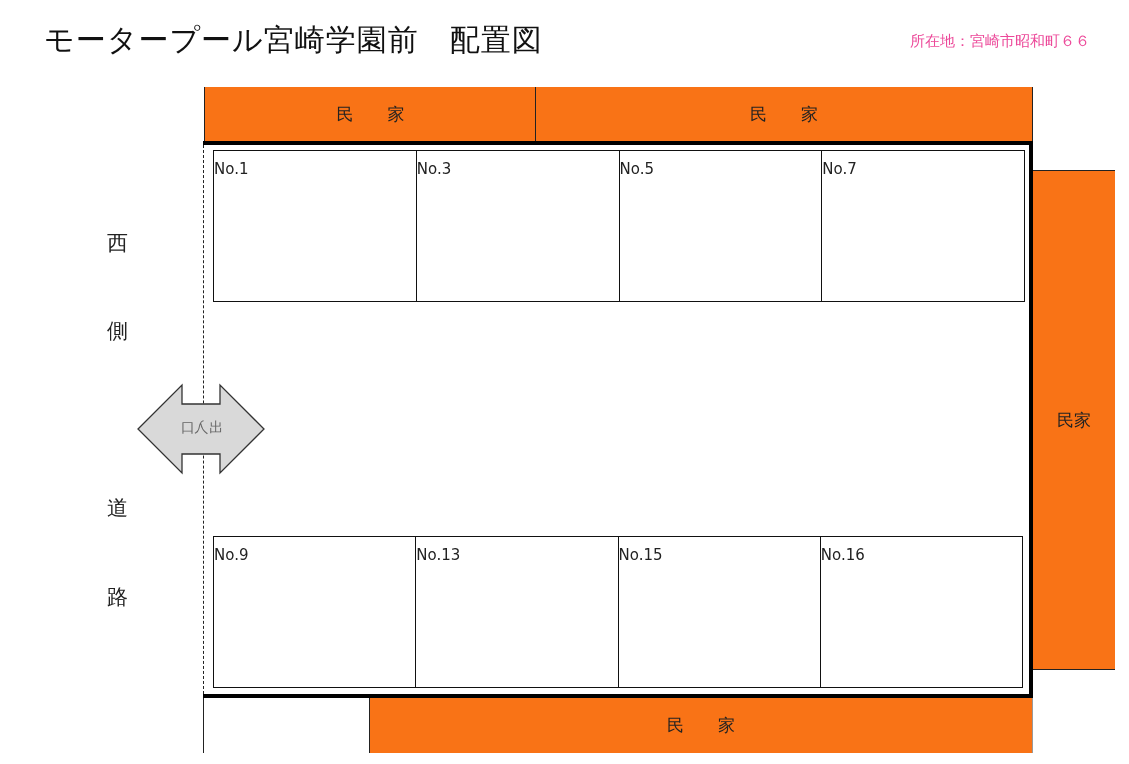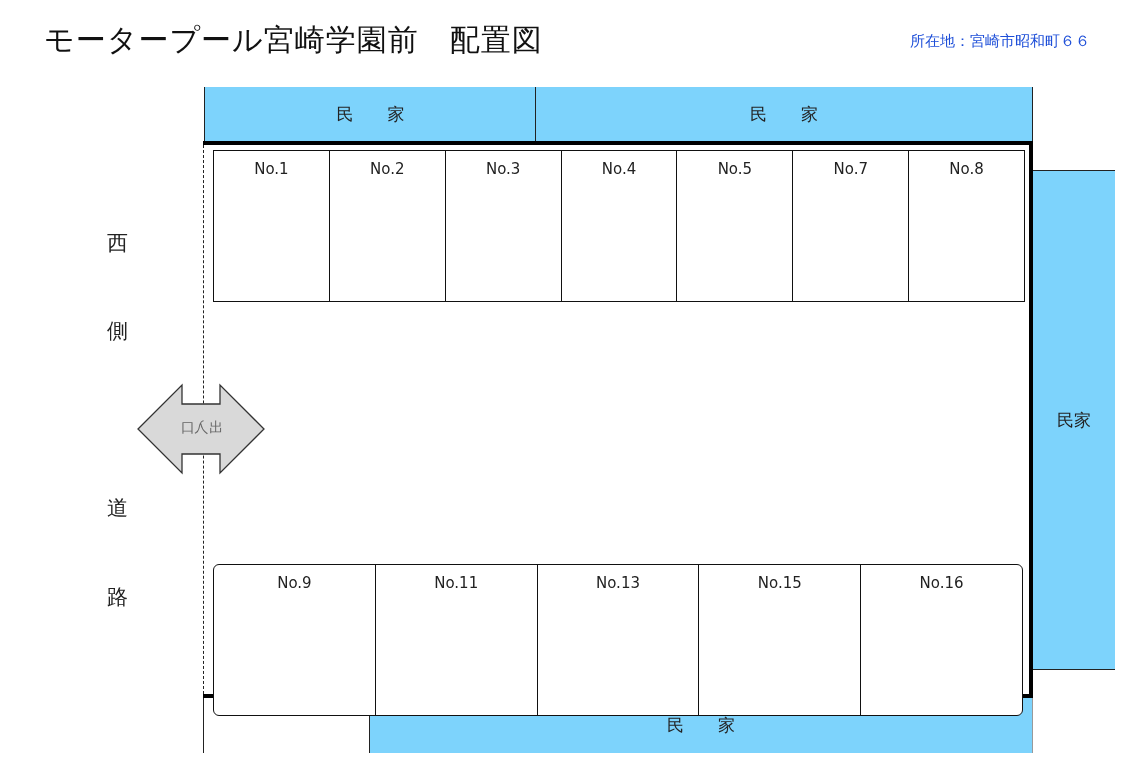--- a/index.html
+++ b/index.html
@@ -1,38 +1,38 @@
 <!DOCTYPE html>
 <html><head>
 <meta charset="utf-8">
 <style>
   html, body { margin: 0; padding: 0; background: #ffffff; }
   body { width: 1129px; height: 764px; position: relative; overflow: hidden;
          font-family: "DejaVu Sans", "Liberation Sans", sans-serif; color: #111; }
   .abs { position: absolute; }
   .title { left: 44px; top: 20px; font-size: 30px; letter-spacing: 1px; white-space: pre; }
-  .address { left: 910px; top: 32px; font-size: 15px; color: #1d4ed8; white-space: pre; }
+  .address { left: 910px; top: 32px; font-size: 15px; color: #ec4899; white-space: pre; }
 
-  .house { background: #7dd3fc; display: flex; align-items: center; justify-content: center;
+  .house { background: #f97316; display: flex; align-items: center; justify-content: center;
            font-size: 17px; color: #222; white-space: pre; }
   .house-top-left { left: 204px; top: 87px; width: 331px; height: 55px; border-left: 1px solid #222; }
   .house-top-right { left: 535px; top: 87px; width: 496px; height: 55px; border-left: 1px solid #222; border-right: 1px solid #222; }
   .house-right { left: 1033px; top: 170px; width: 82px; height: 498px; border-top: 1px solid #222; border-bottom: 1px solid #222; }
   .house-bottom { left: 369px; top: 698px; width: 662px; height: 55px; border-left: 1px solid #222; border-right: 1px solid #999; }
   .bottom-left-line { left: 203px; top: 698px; width: 1px; height: 55px; background: #222; }
 
   .lot-border-top { left: 203px; top: 141px; width: 830px; height: 4px; background: #000; }
   .lot-border-bottom { left: 203px; top: 694px; width: 830px; height: 4px; background: #000; }
   .lot-border-right { left: 1029px; top: 141px; width: 4px; height: 557px; background: #000; }
   .lot-border-left { left: 203px; top: 145px; width: 0; height: 549px; border-left: 1.5px dashed #222; }
 
   .row { display: flex; border: 1px solid #111; background: #fff; }
   .row-top { left: 213px; top: 150px; width: 810px; height: 150px; }
-  .row-bottom { left: 213px; top: 564px; width: 808px; height: 150px; border-radius: 6px; }
-  .space { flex: 1; border-right: 1px solid #111; text-align: center; padding-top: 9px;
+  .row-bottom { left: 213px; top: 536px; width: 808px; height: 150px; }
+  .space { flex: 1; border-right: 1px solid #111; text-align: left; padding-top: 9px;
            font-size: 15px; color: #222; box-sizing: border-box; }
   .space:last-child { border-right: none; }
 
   .side-char { left: 107px; font-size: 21px; color: #222; }
 
   .entrance { left: 137px; top: 383px; width: 128px; height: 92px; }
   .entrance-label { left: 166px; top: 419px; width: 70px; text-align: center; font-size: 14px; color: #666;
                     transform: scaleX(-1); white-space: pre; }
 </style>
 </head>
@@ -55,31 +55,27 @@
 </div>
 <div class="abs bottom-left-line"></div>
 
 <div class="abs lot-border-top"></div>
 <div class="abs lot-border-bottom"></div>
 <div class="abs lot-border-right"></div>
 <div class="abs lot-border-left"></div>
 
 <div class="abs row row-top">
   <div class="space">No.1</div>
-  <div class="space">No.2</div>
   <div class="space">No.3</div>
-  <div class="space">No.4</div>
   <div class="space">No.5</div>
   <div class="space">No.7</div>
-  <div class="space">No.8</div>
 </div>
 
 <div class="abs row row-bottom">
   <div class="space">No.9</div>
-  <div class="space">No.11</div>
   <div class="space">No.13</div>
   <div class="space">No.15</div>
   <div class="space">No.16</div>
 </div>
 
 <div class="abs side-char" style="top:229px">西</div>
 <div class="abs side-char" style="top:317px">側</div>
 <div class="abs side-char" style="top:494px">道</div>
 <div class="abs side-char" style="top:583px">路</div>
 

